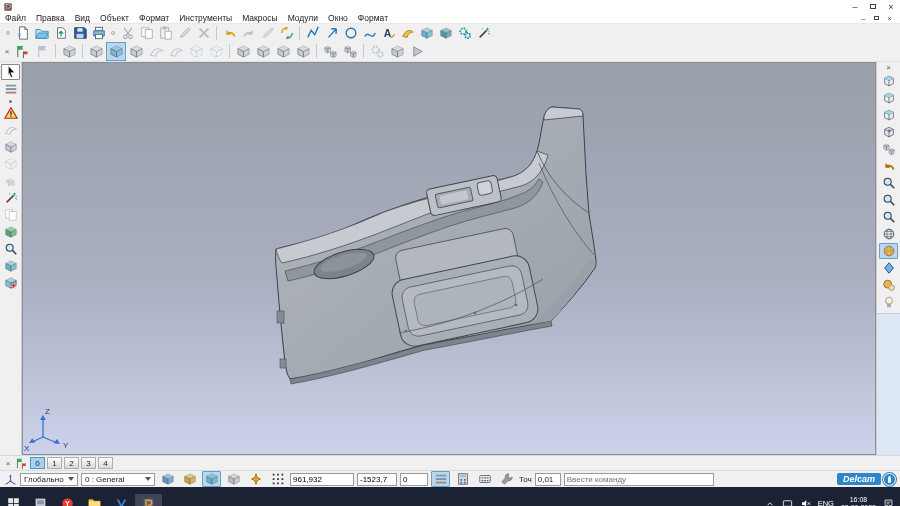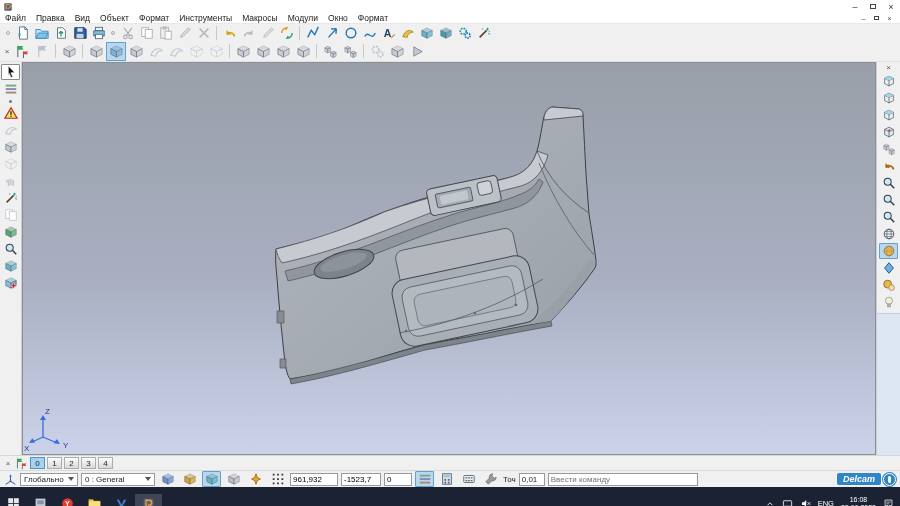--- a/index.html
+++ b/index.html
@@ -817,21 +817,21 @@
   <div class="btn">
       <svg class="ic">
         <use href="#s-sparkle"></use>
       </svg>
     </div>
   <div class="btn">
       <svg class="ic">
         <use href="#s-grid"></use>
       </svg>
     </div>
-  <input class="fld" style="width: 48px;" value="961,932">
+  <input class="fld" style="width: 64px;" value="961,932">
   <input class="fld" style="width: 40px;" value="-1523,7">
   <input class="fld" style="width: 28px;" value="0">
   <div class="btn active">
       <svg class="ic">
         <use href="#s-levels"></use>
       </svg>
     </div>
   <div class="btn">
       <svg class="ic">
         <use href="#s-calc"></use>

